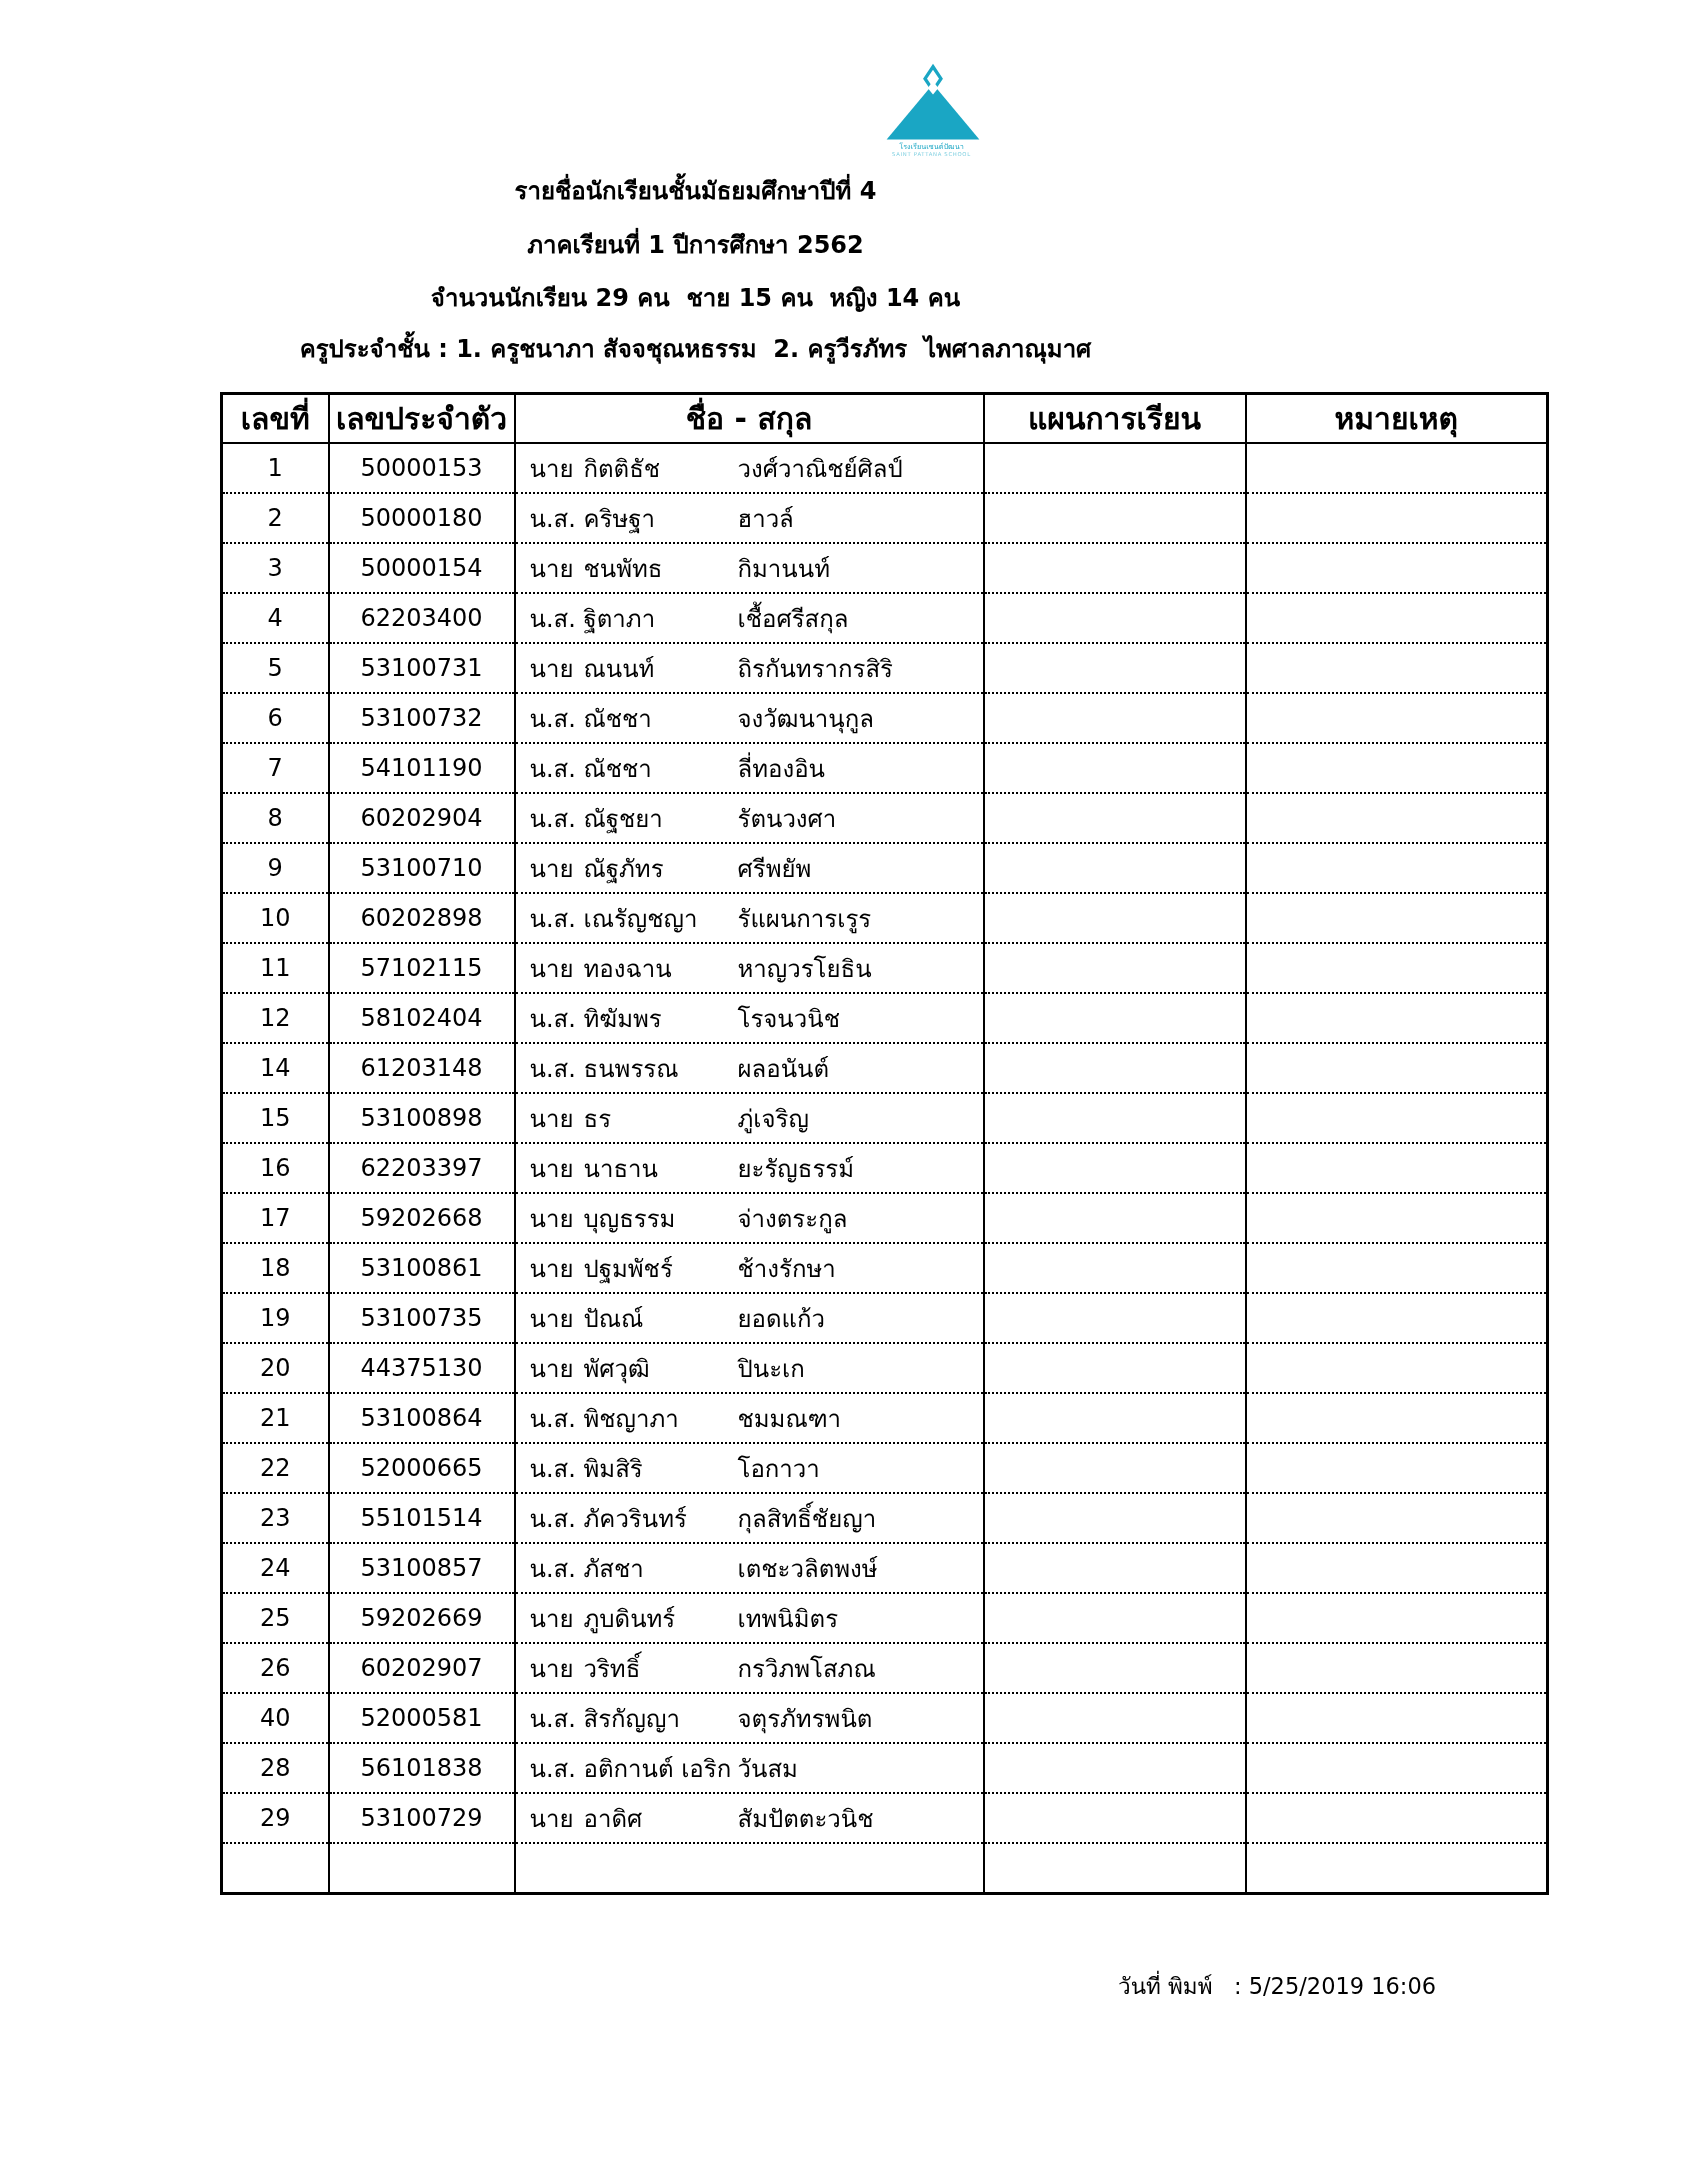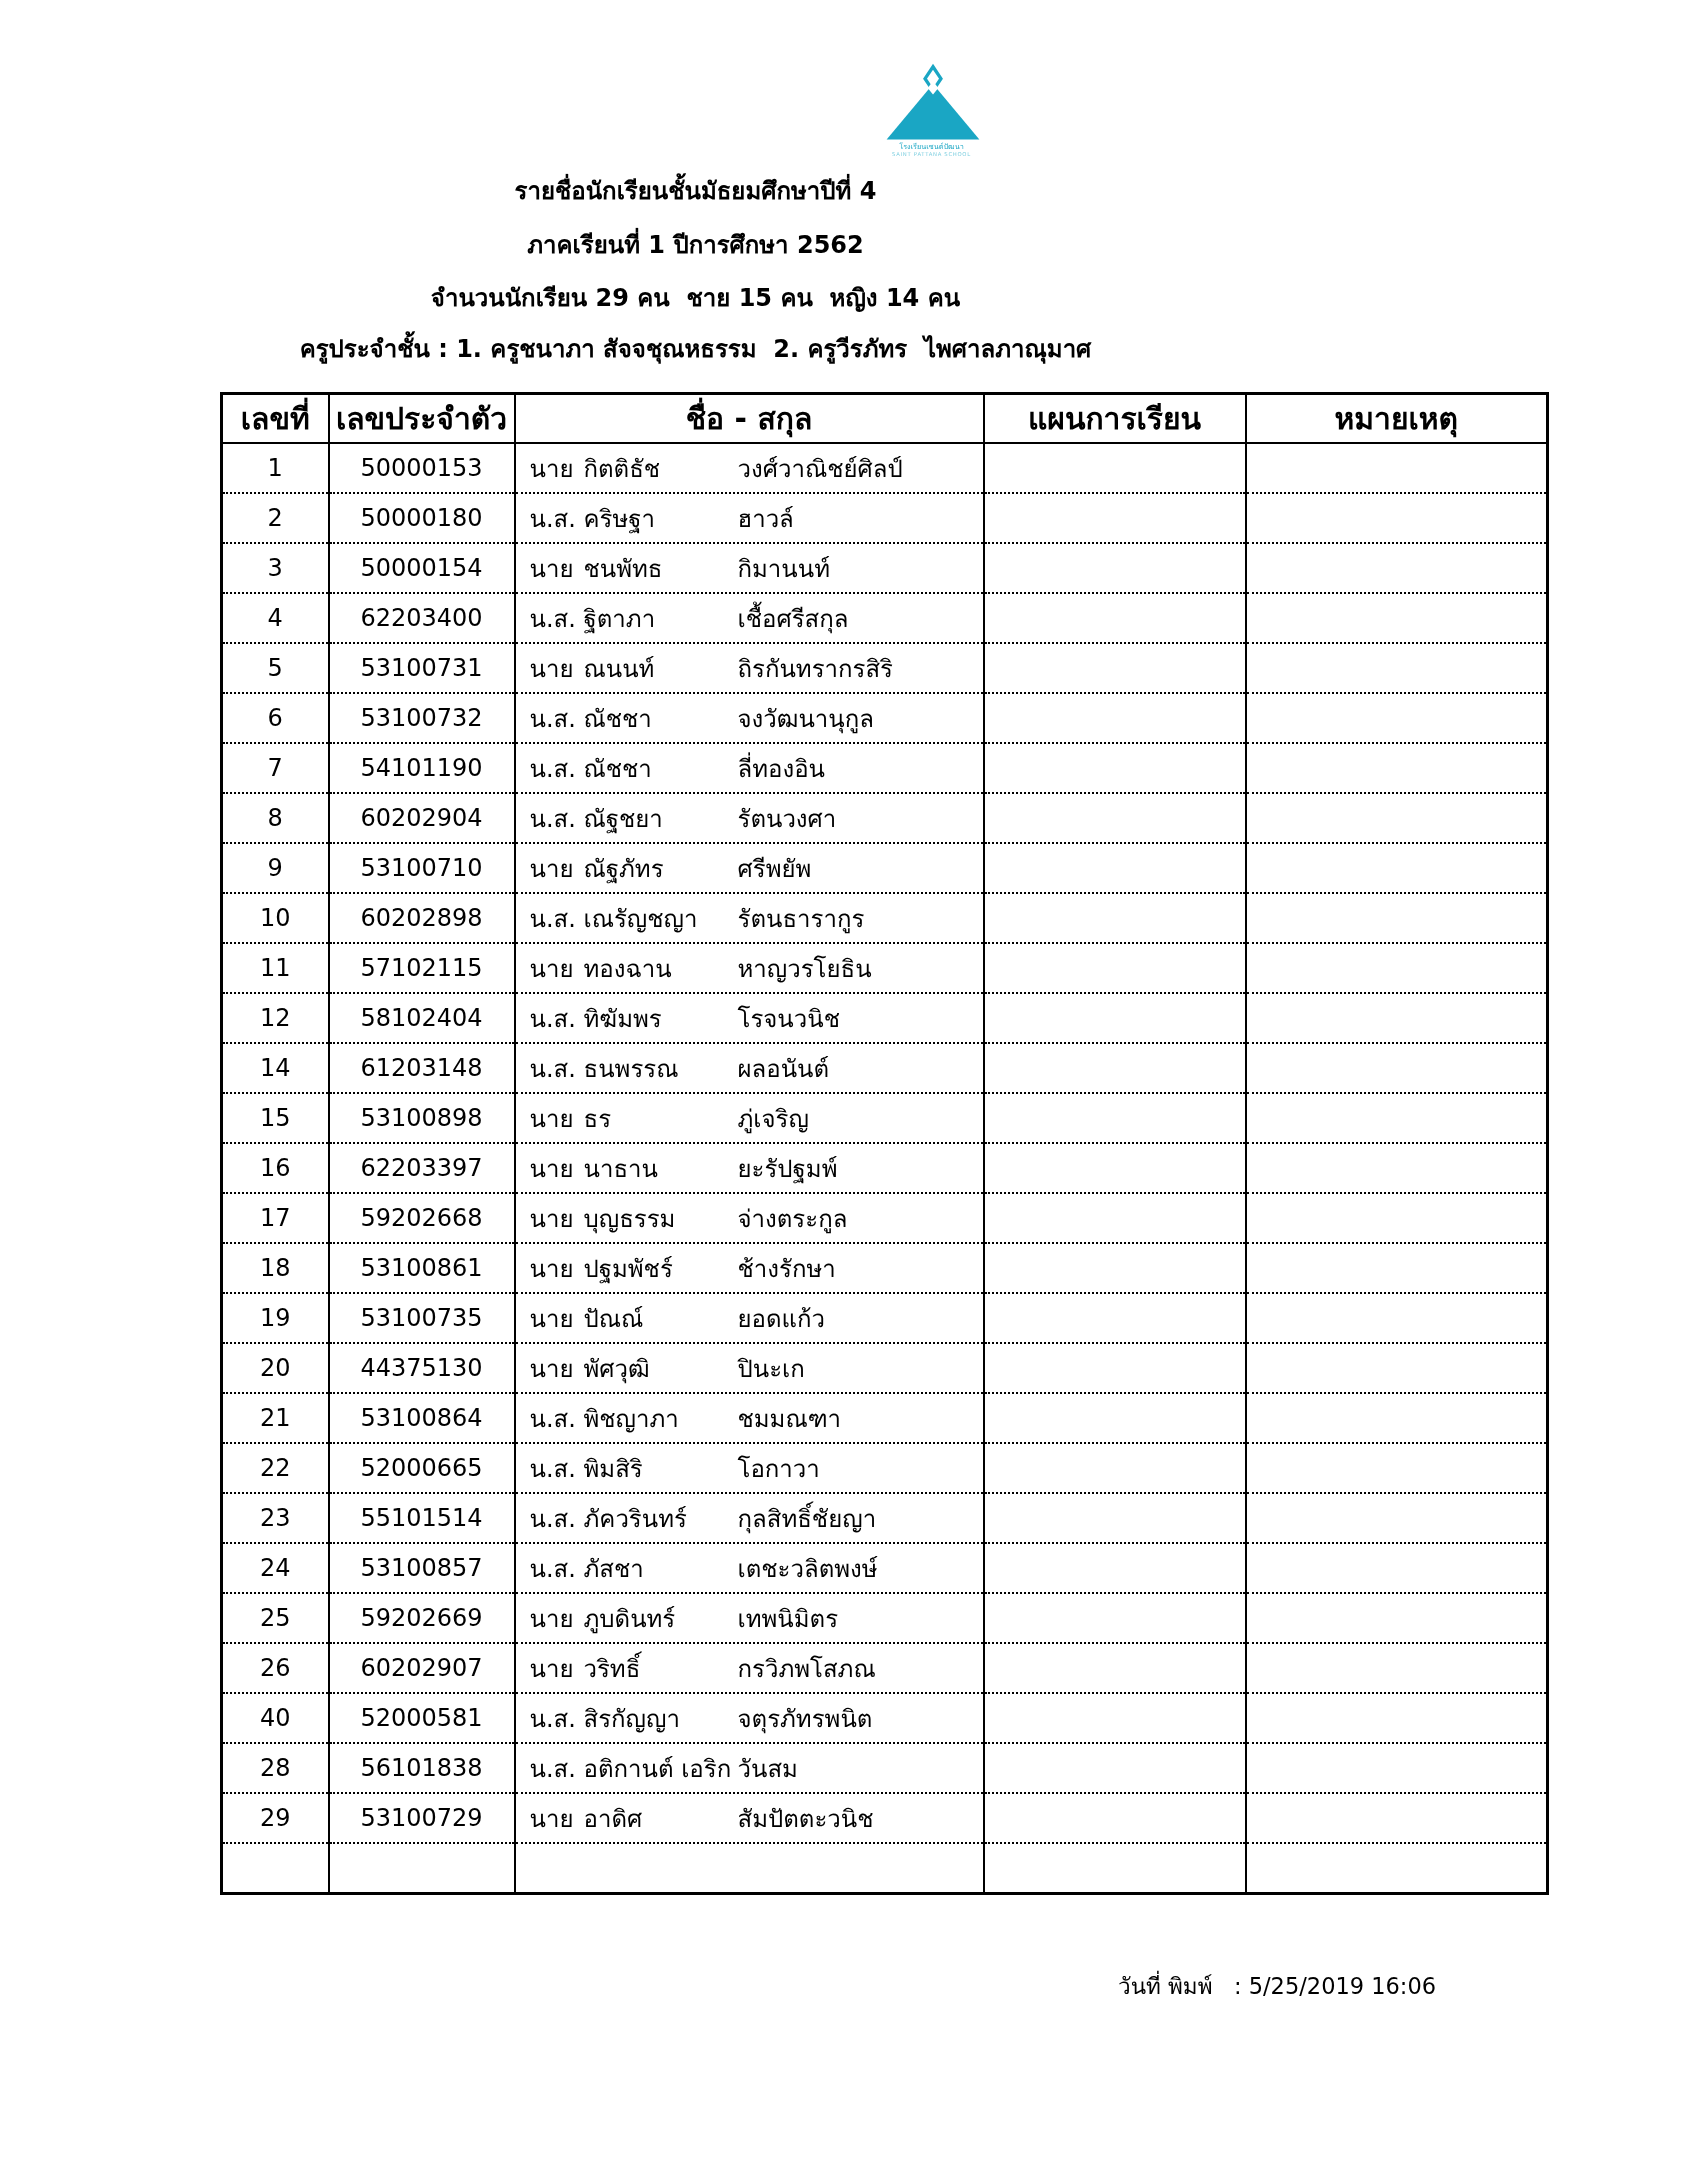--- a/index.html
+++ b/index.html
@@ -165,21 +165,21 @@
         </td>
         <td class="plan"></td>
         <td class="note"></td>
       </tr>
       <tr>
         <td class="num">10</td>
         <td class="sid">60202898</td>
         <td class="name">
           <span class="prefix">น.ส.</span>
           <span class="first">เณรัญชญา</span>
-          <span class="last">รัตนธารากูร</span>
+          <span class="last">รัแผนการเรูร</span>
         </td>
         <td class="plan"></td>
         <td class="note"></td>
       </tr>
       <tr>
         <td class="num">11</td>
         <td class="sid">57102115</td>
         <td class="name">
           <span class="prefix">นาย</span>
           <span class="first">ทองฉาน</span>
@@ -220,21 +220,21 @@
         </td>
         <td class="plan"></td>
         <td class="note"></td>
       </tr>
       <tr>
         <td class="num">16</td>
         <td class="sid">62203397</td>
         <td class="name">
           <span class="prefix">นาย</span>
           <span class="first">นาธาน</span>
-          <span class="last">ยะรัปฐมพ์</span>
+          <span class="last">ยะรัญธรรม์</span>
         </td>
         <td class="plan"></td>
         <td class="note"></td>
       </tr>
       <tr>
         <td class="num">17</td>
         <td class="sid">59202668</td>
         <td class="name">
           <span class="prefix">นาย</span>
           <span class="first">บุญธรรม</span>

